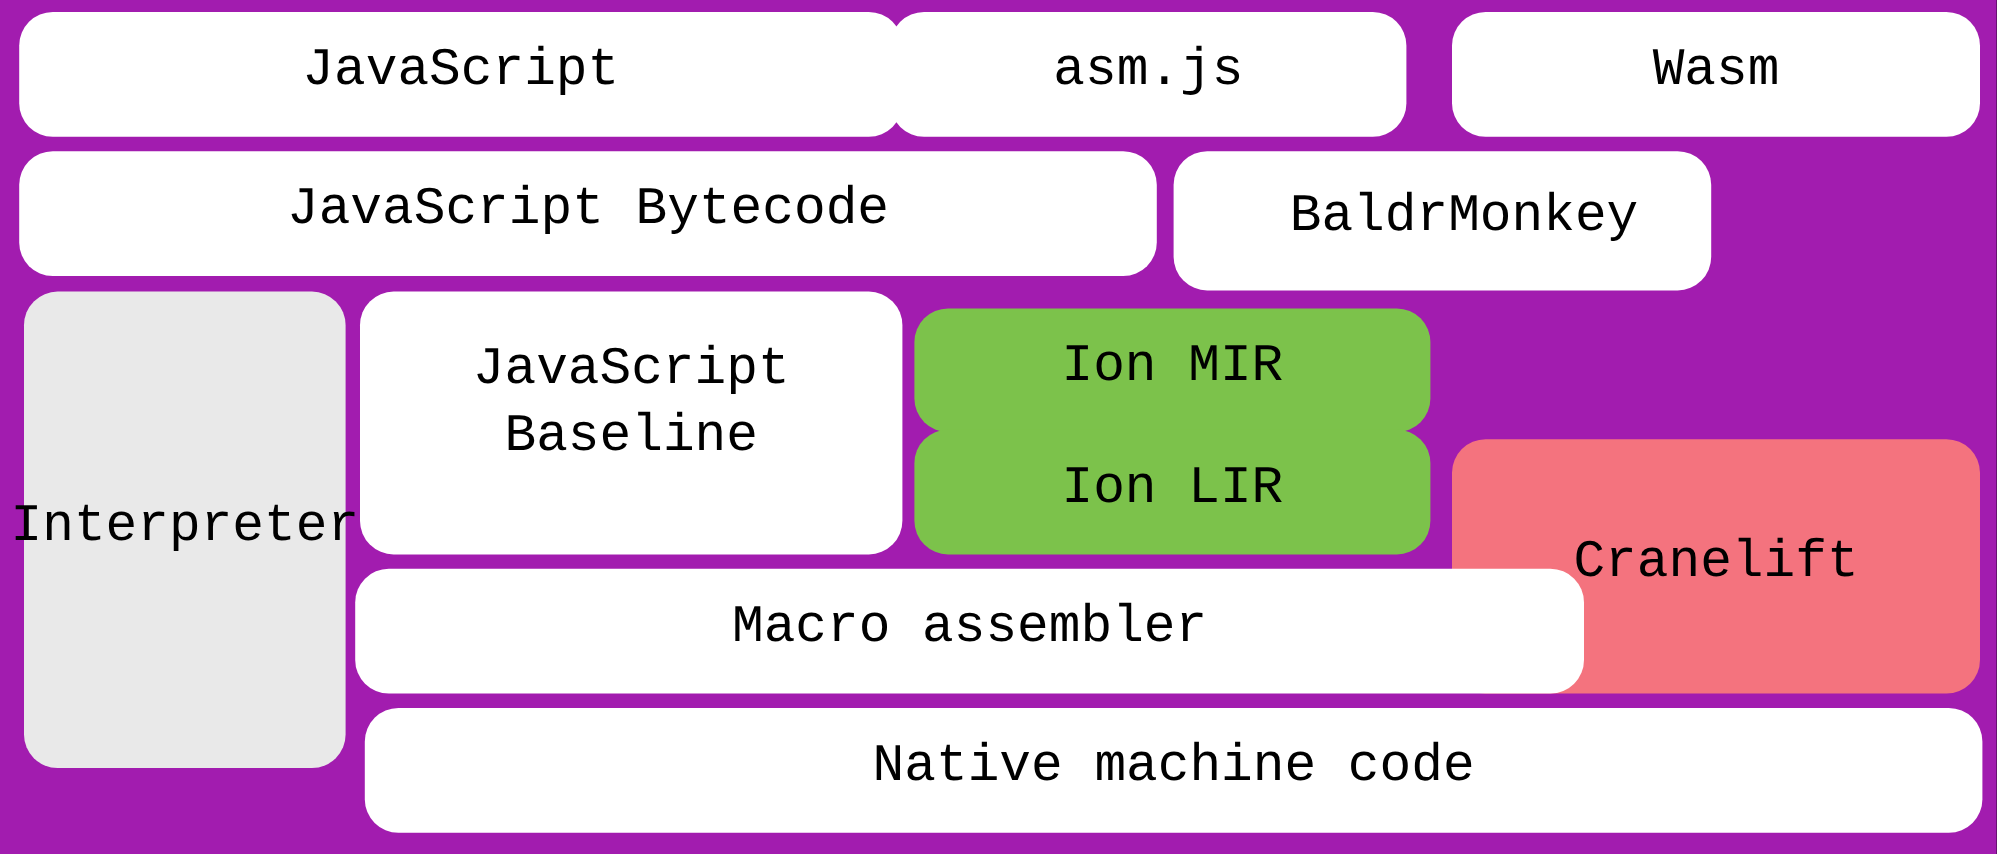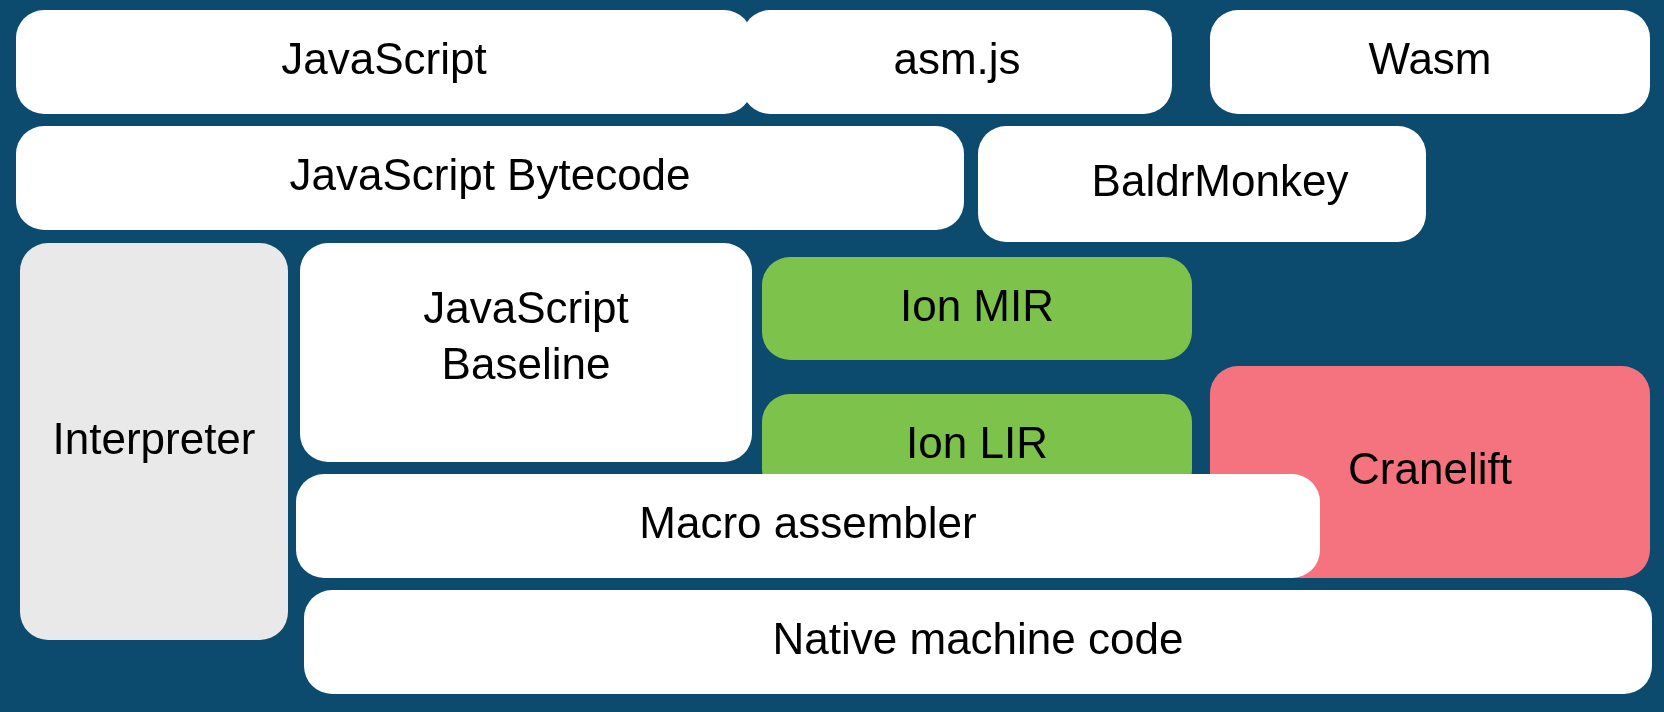--- a/index.html
+++ b/index.html
@@ -4,23 +4,23 @@
 <style>
   html, body {
     margin: 0;
     padding: 0;
     background: #000000;
   }
   .canvas {
     position: relative;
     width: 1664px;
     height: 712px;
-    background: #0c4a6e;
+    background: #a21caf;
     overflow: hidden;
-    font-family: Liberation Sans, sans-serif;
+    font-family: Liberation Mono, monospace;
   }
   .box {
     position: absolute;
     border-radius: 28px;
     display: flex;
     flex-direction: column;
     align-items: center;
     justify-content: center;
     color: #000000;
     font-size: 44px;
@@ -39,21 +39,21 @@
   .b-javascript { left: 16px;   top: 10px;  width: 736px;  height: 104px; }
   .b-asmjs      { left: 742px;  top: 10px;  width: 430px;  height: 104px; align-items: center; }
   .b-wasm       { left: 1210px; top: 10px;  width: 440px;  height: 104px; }
   
   .b-bytecode   { left: 16px;   top: 126px; width: 948px;  height: 104px; }
   .b-baldr      { left: 978px;  top: 126px; width: 448px;  height: 116px; padding-left: 36px; }
   
   .b-interpreter{ left: 20px;   top: 243px; width: 268px;  height: 397px; }
   .b-baseline   { left: 300px;  top: 243px; width: 452px;  height: 219px; padding-bottom: 34px; }
   .b-ionmir     { left: 762px;  top: 257px; width: 430px;  height: 103px; }
-  .b-ionlir     { left: 762px;  top: 358px; width: 430px;  height: 104px; margin-top: 36px; }
+  .b-ionlir     { left: 762px;  top: 358px; width: 430px;  height: 104px; }
   .b-cranelift  { left: 1210px; top: 366px; width: 440px;  height: 212px; }
   
   .b-macro      { left: 296px;  top: 474px; width: 1024px;  height: 104px; }
   .b-native     { left: 304px;  top: 590px; width: 1348px; height: 104px; }
 </style>
 </head>
 <body>
 
 <div class="canvas">
 

